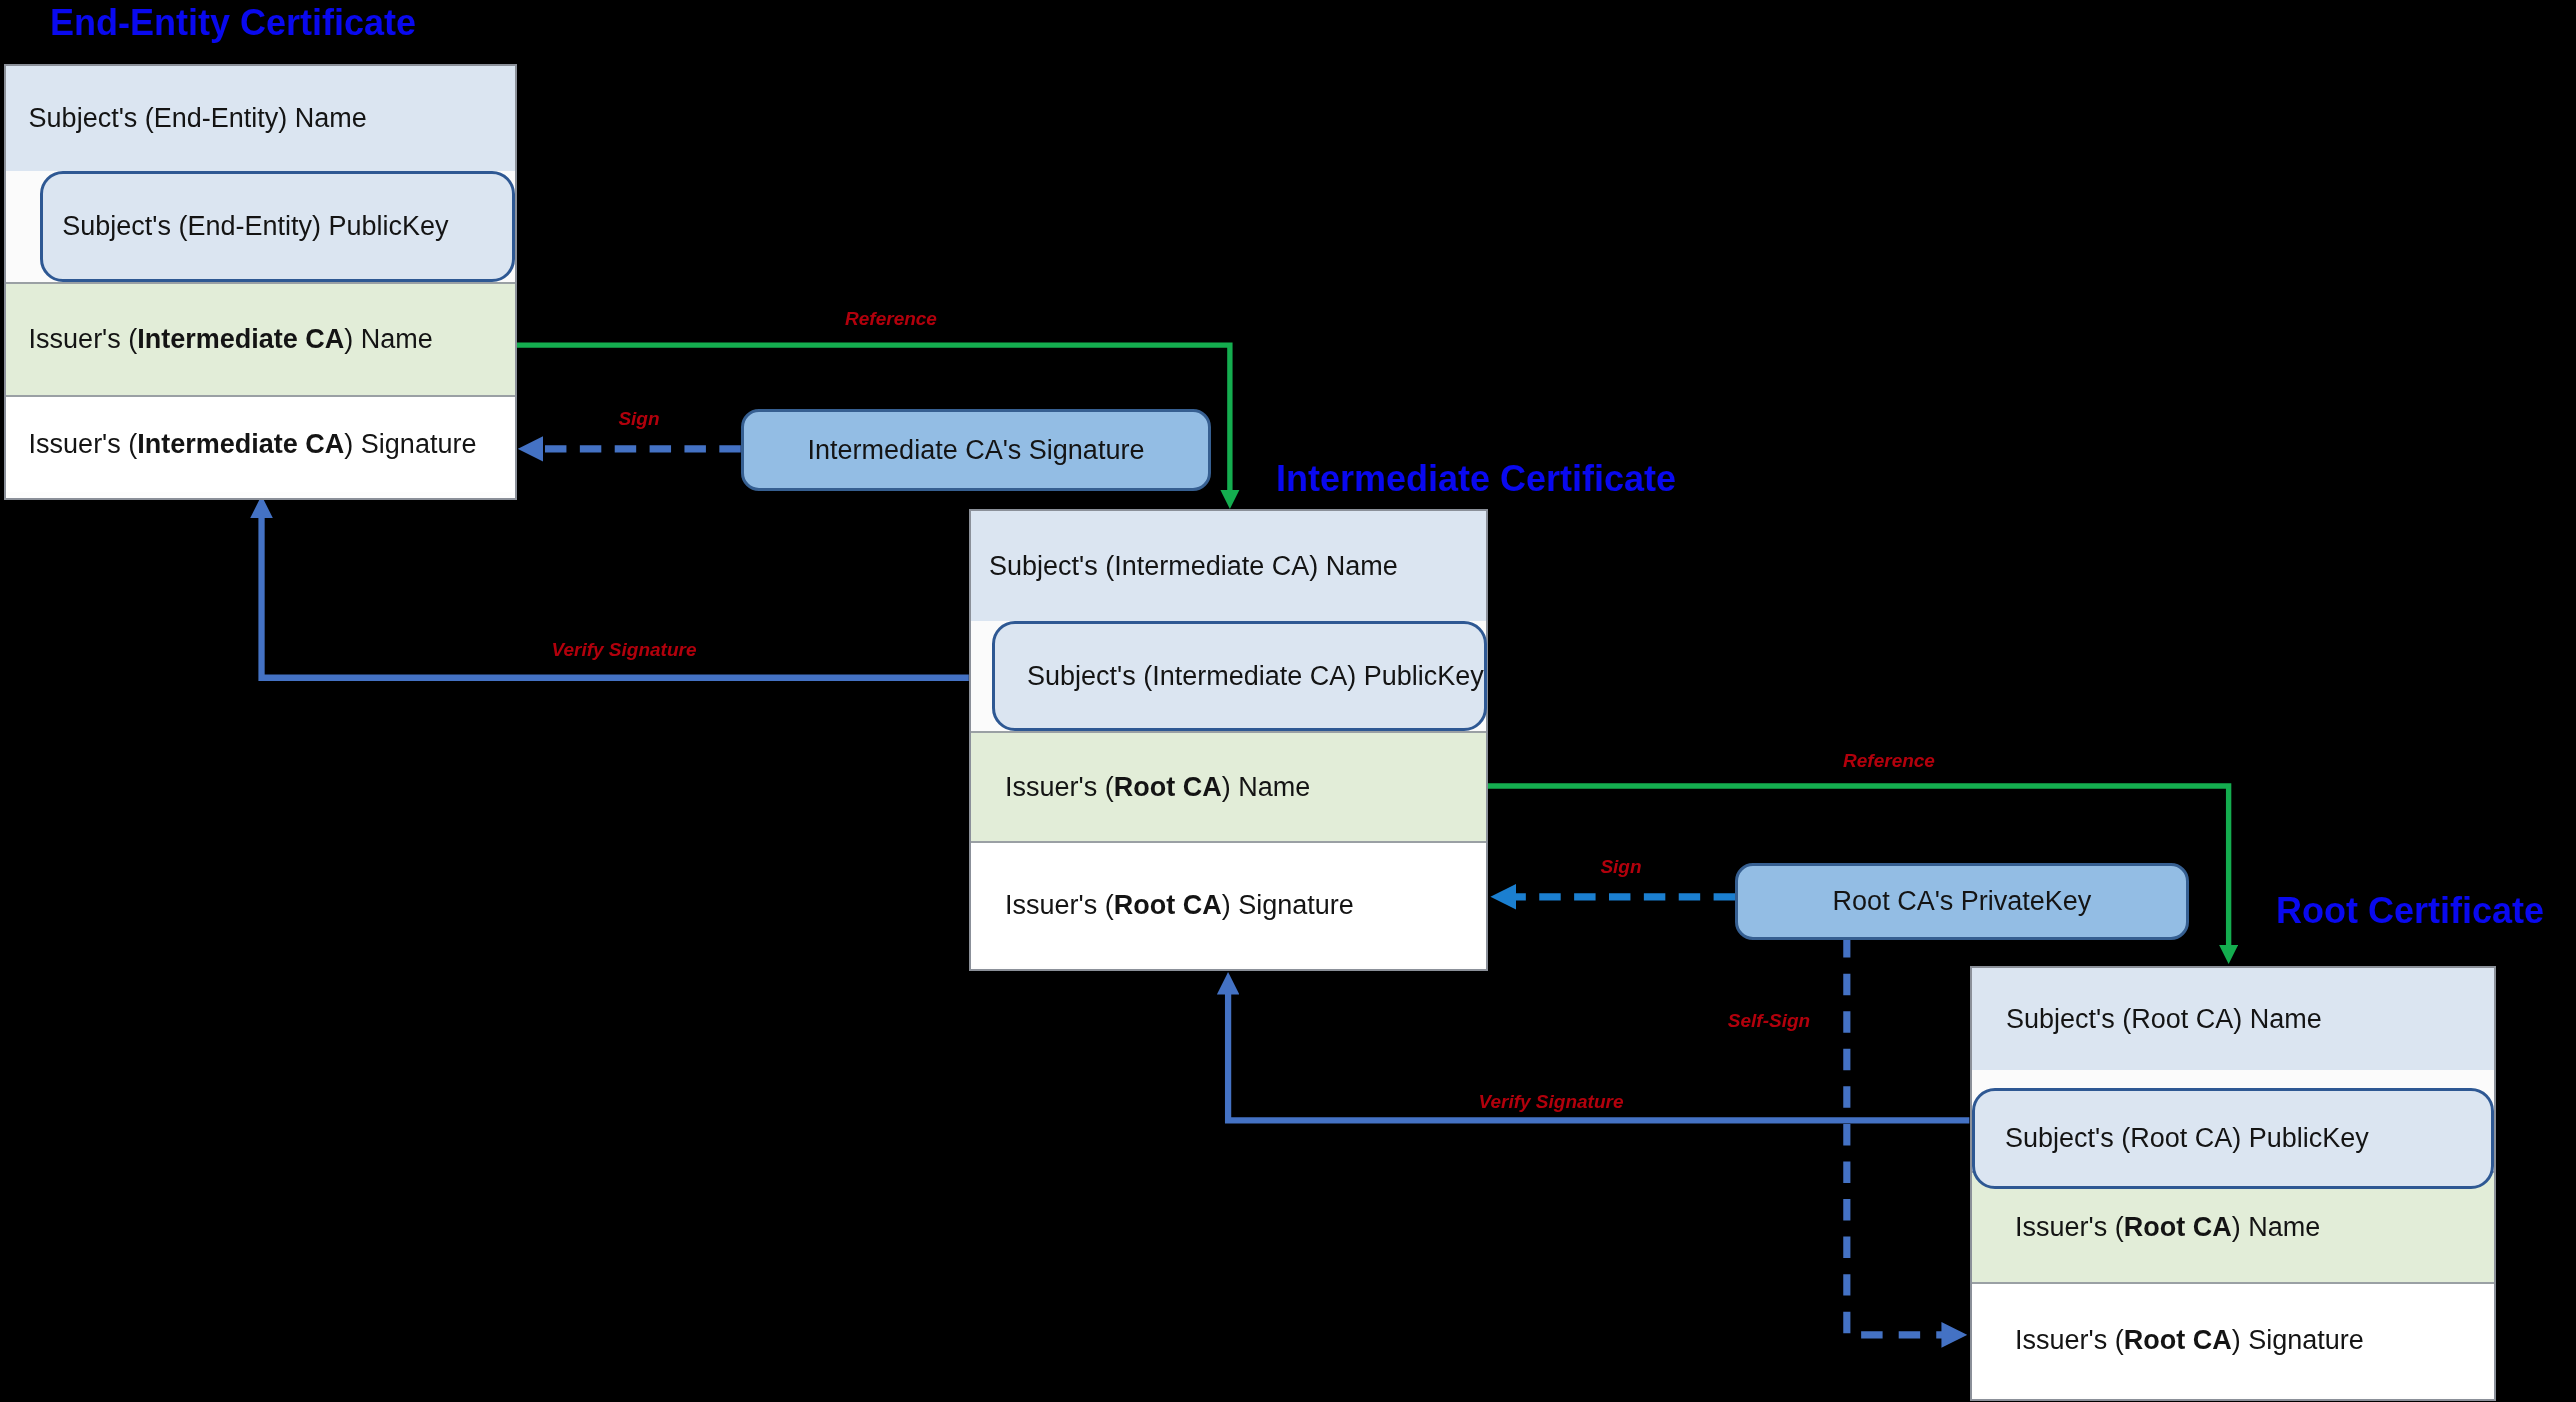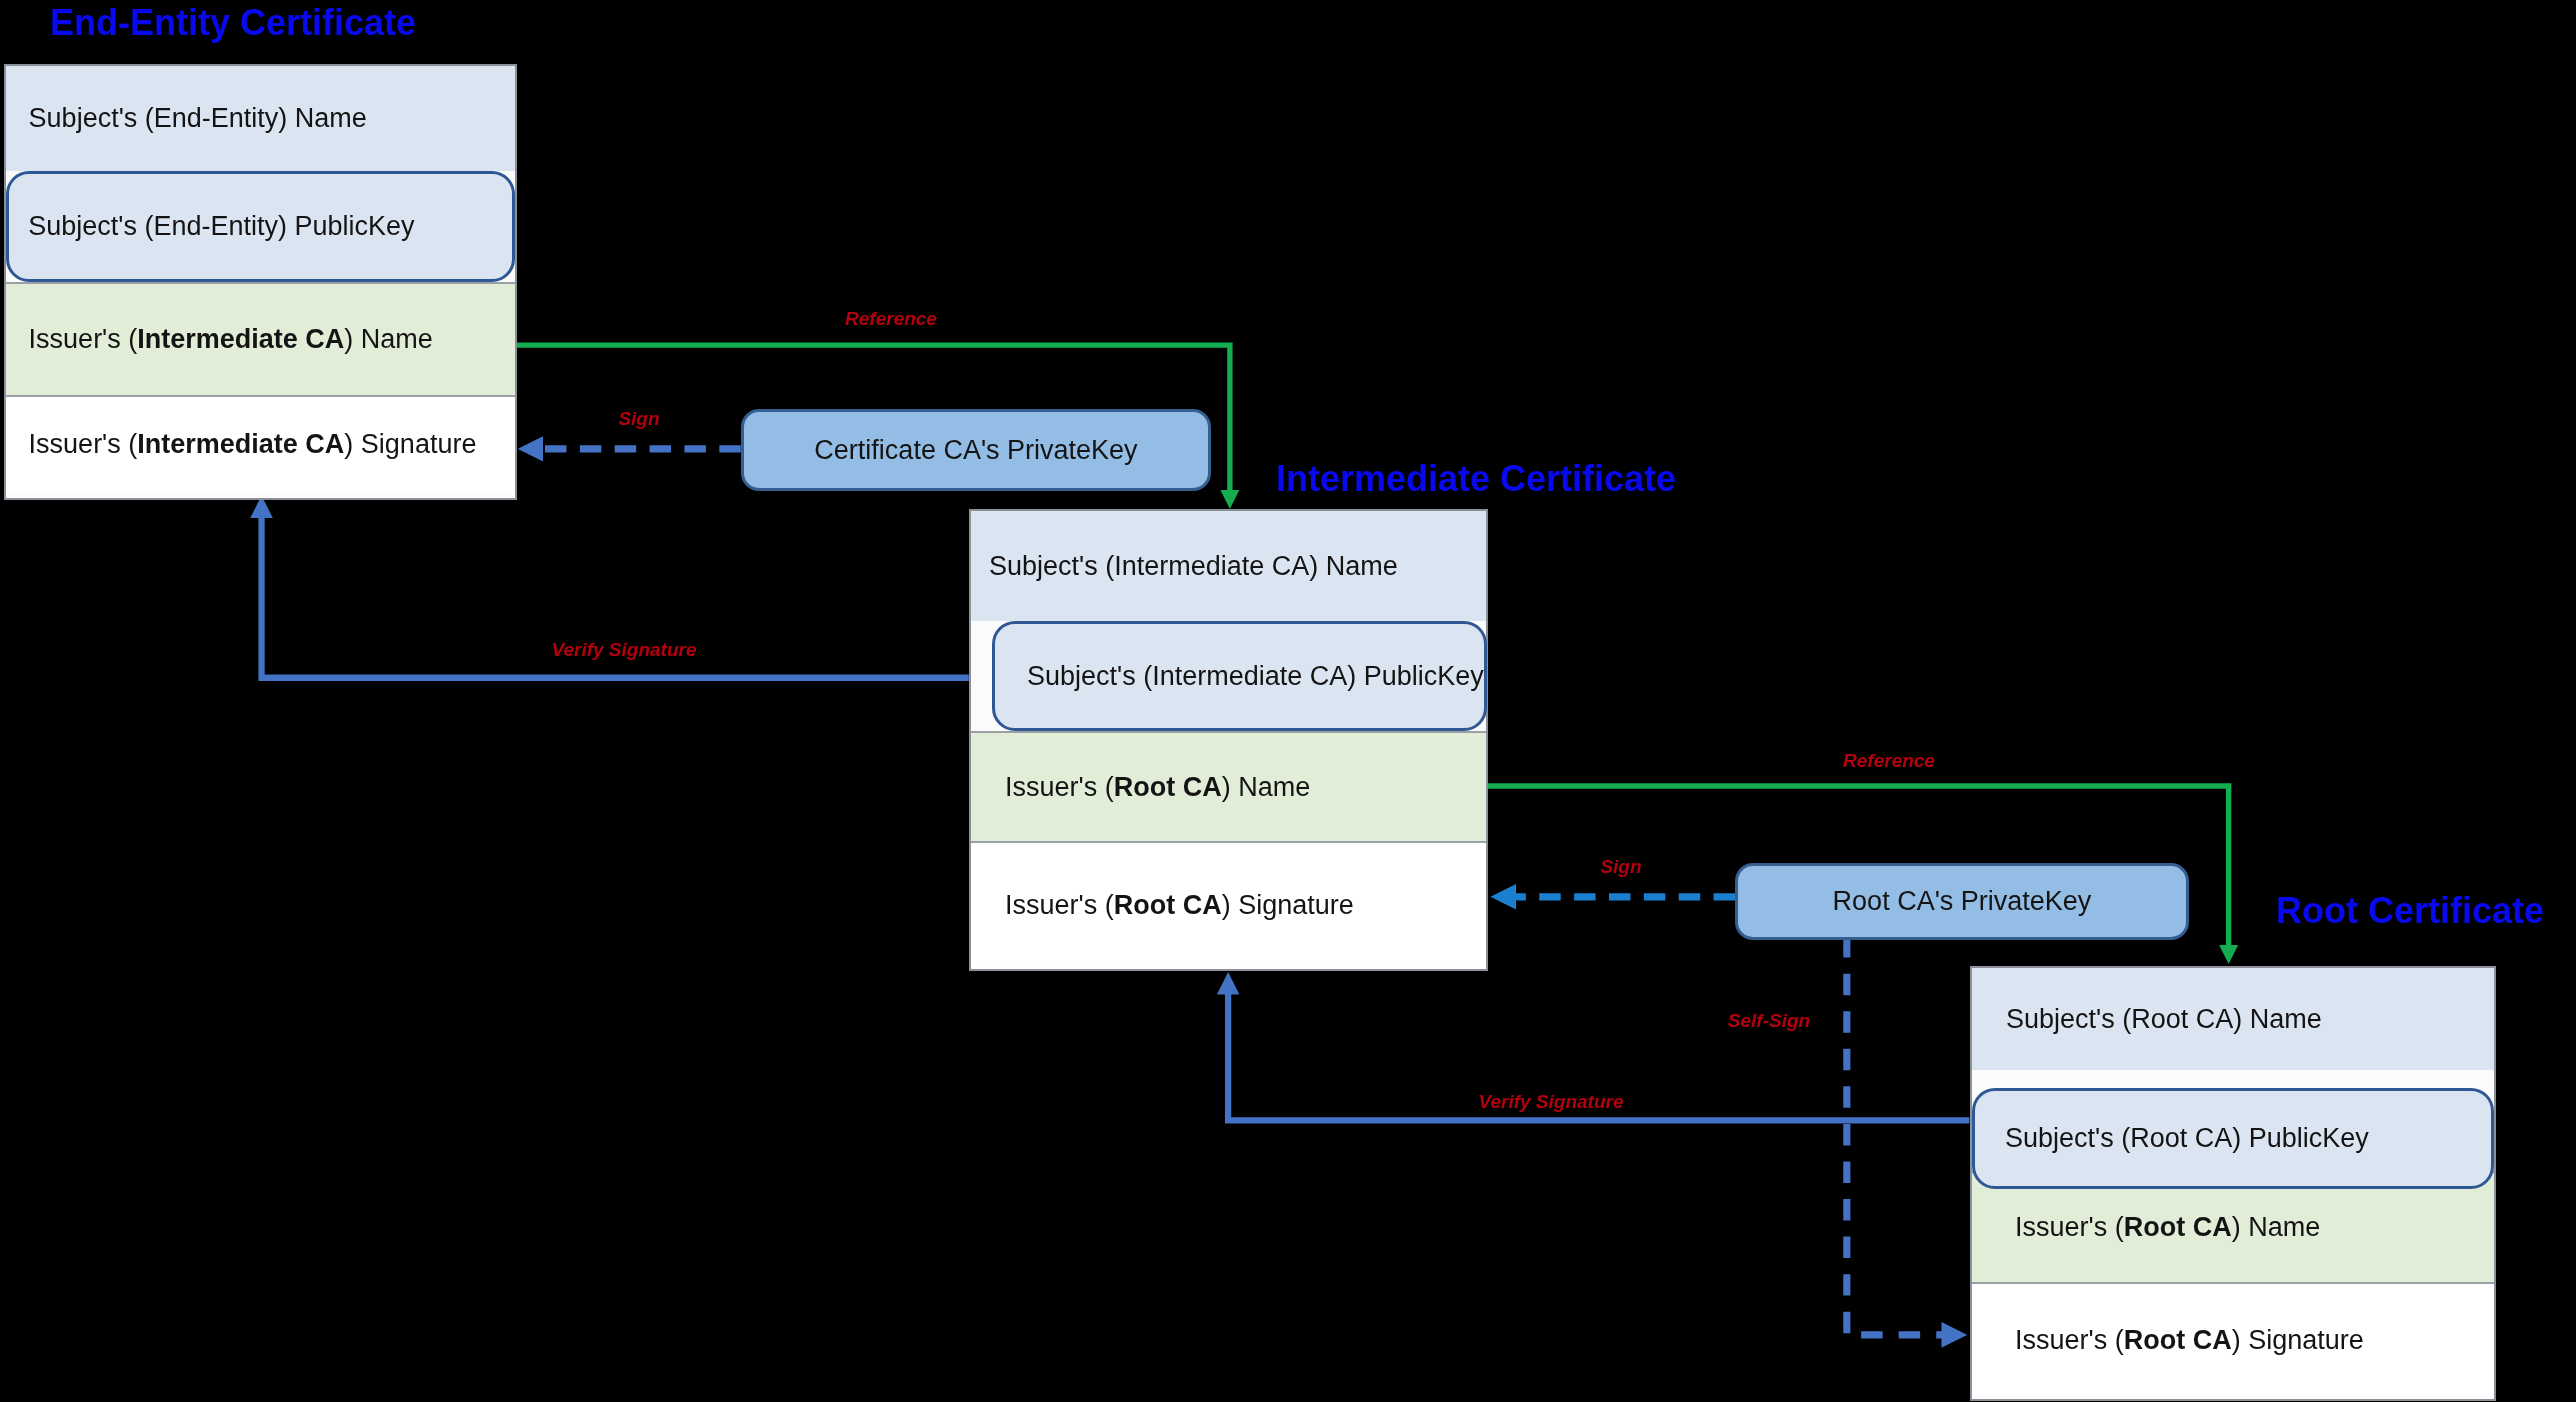--- a/index.html
+++ b/index.html
@@ -57,21 +57,21 @@
   </svg>
 
   <div class="cert-title" style="left:1276px;top:458px;">Intermediate Certificate</div>
   <div class="cert-title" style="left:50px;top:1.8px;">End-Entity Certificate</div>
   <div class="cert-title" style="left:2276px;top:890px;">Root Certificate</div>
 
   <div class="cert" style="left:3.6px;top:64px;width:513px;height:436px;">
     <div class="row fill-blue pad-ee" style="height:105px;">
       <span class="txt"><span>Subject's (End-Entity) Name</span><span class="b"></span><span></span></span>
     </div>
-    <div class="row pk-band" style="height:111px;">
+    <div class="row pk-band" style="height:111px;padding-left:34px;">
       <div class="pk-round pad-ee-r">
         <span class="txt"><span>Subject's (End-Entity) PublicKey</span><span class="b"></span><span></span></span>
       </div>
     </div>
     <div class="row fill-green divider pad-ee" style="height:113px;">
       <span class="txt"><span>Issuer's (</span><span class="b">Intermediate CA</span><span>) Name</span></span>
     </div>
     <div class="row fill-white divider pad-ee" style="height:97px;">
       <span class="txt"><span>Issuer's (</span><span class="b">Intermediate CA</span><span>) Signature</span></span>
     </div>
@@ -104,21 +104,21 @@
       </div>
     </div>
     <div class="row fill-green divider pad-root" style="height:111px;padding-left:43px;">
       <span class="txt"><span>Issuer's (</span><span class="b">Root CA</span><span>) Name</span></span>
     </div>
     <div class="row fill-white divider pad-root" style="height:115px;padding-left:43px;">
       <span class="txt"><span>Issuer's (</span><span class="b">Root CA</span><span>) Signature</span></span>
     </div>
   </div>
 
-  <div class="privatekey" style="left:741px;top:409px;width:470px;height:82px;">Certificate CA's PrivateKey</div>
+  <div class="privatekey" style="left:741px;top:409px;width:470px;height:82px;">Intermediate CA's Signature</div>
   <div class="privatekey" style="left:1735px;top:863px;width:454px;height:77px;">Root CA's PrivateKey</div>
 
   <div class="arrow-label" style="left:891px;top:319px;">Reference</div>
   <div class="arrow-label" style="left:639px;top:419px;">Sign</div>
   <div class="arrow-label" style="left:624px;top:650px;">Verify Signature</div>
   <div class="arrow-label" style="left:1889px;top:761px;">Reference</div>
   <div class="arrow-label" style="left:1621px;top:867px;">Sign</div>
   <div class="arrow-label" style="left:1551px;top:1102px;">Verify Signature</div>
   <div class="arrow-label" style="left:1769px;top:1021px;">Self-Sign</div>
 

